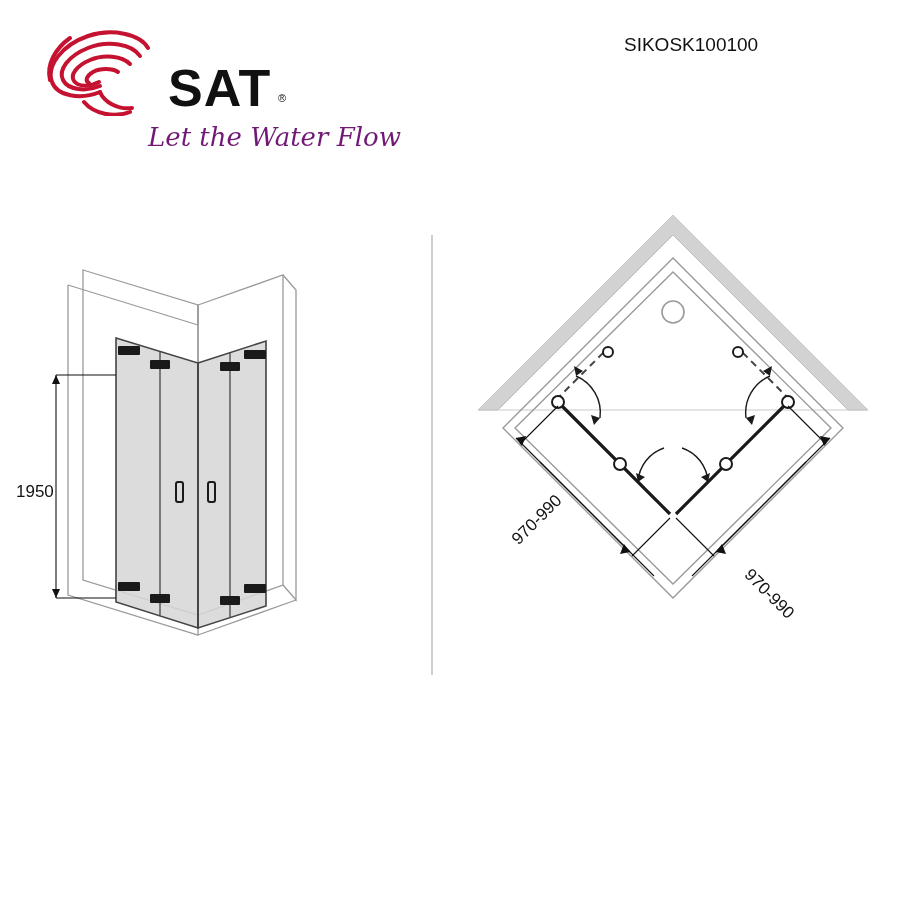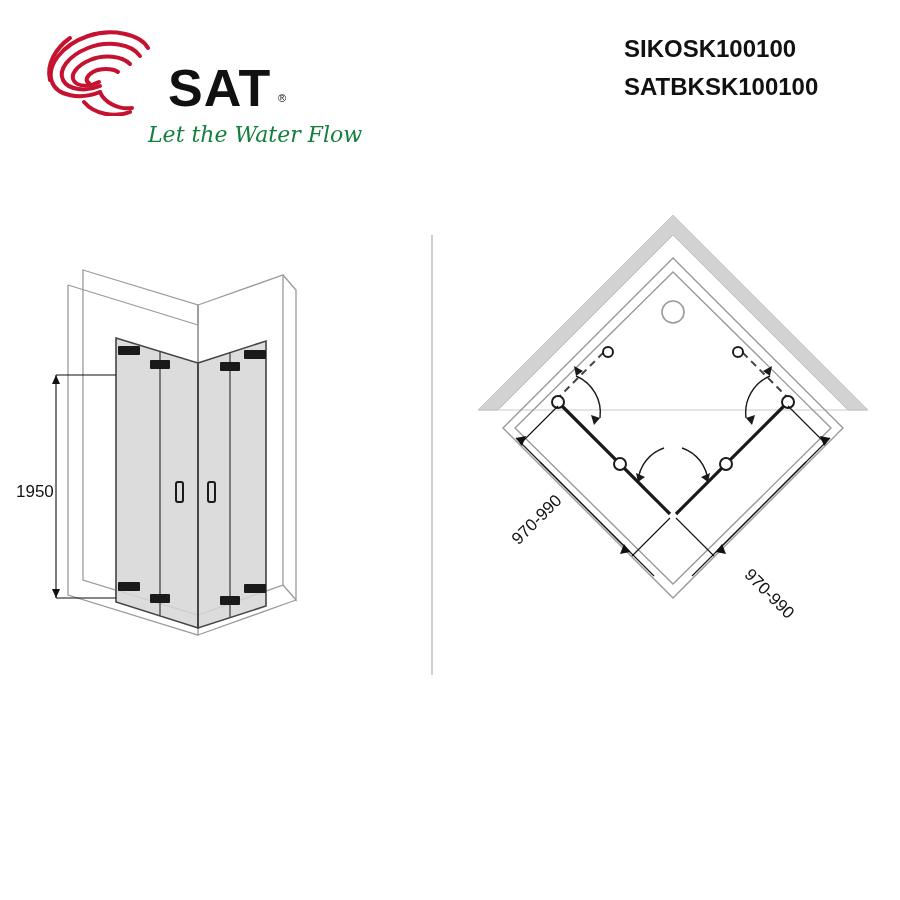--- a/index.html
+++ b/index.html
@@ -45,37 +45,37 @@
     position: absolute;
     left: 238px;
     top: 62px;
     font-size: 11px;
     color: #111111;
   }
   #logo-tagline {
     position: absolute;
     left: 108px;
     top: 92px;
-    font-size: 22px;
+    font-size: 26px;
     font-style: italic;
     font-family: "DejaVu Serif", serif;
-    color: #15803d;
+    color: #701a75;
     white-space: nowrap;
   }
 
   
   #codes {
     position: absolute;
     left: 624px;
     top: 30px;
     width: 260px;
   }
   #codes .code-line {
-    font-size: 24px;
-    font-weight: bold;
+    font-size: 19px;
+    font-weight: normal;
     color: #111111;
     line-height: 1.58;
     white-space: nowrap;
   }
 
   
   #drawings {
     position: absolute;
     left: 8px;
     top: 210px;
@@ -123,21 +123,20 @@
     <path d="M30 8 C16 18, 6 34, 10 50" fill="none" stroke="#c41230" stroke-width="4" stroke-linecap="round"></path>
   </svg>
 
   <div id="logo-wordmark">SAT</div>
   <div id="logo-reg">®</div>
   <div id="logo-tagline">Let the Water Flow</div>
 </div>
 
 <div id="codes">
   <div class="code-line">SIKOSK100100</div>
-  <div class="code-line">SATBKSK100100</div>
 </div>
 
 <div id="drawings">
 
   <svg width="430" height="470" style="position:absolute;left:0;top:0;">
     <g fill="none" stroke="#9a9a9a" stroke-width="1.3">
 
       <path d="M75 60 L190 95 L190 405 L75 370 Z"></path>
       <path d="M190 95 L275 65 L275 375 L190 405 Z"></path>
       <path d="M60 75 L60 385 L190 425 L190 405"></path>

